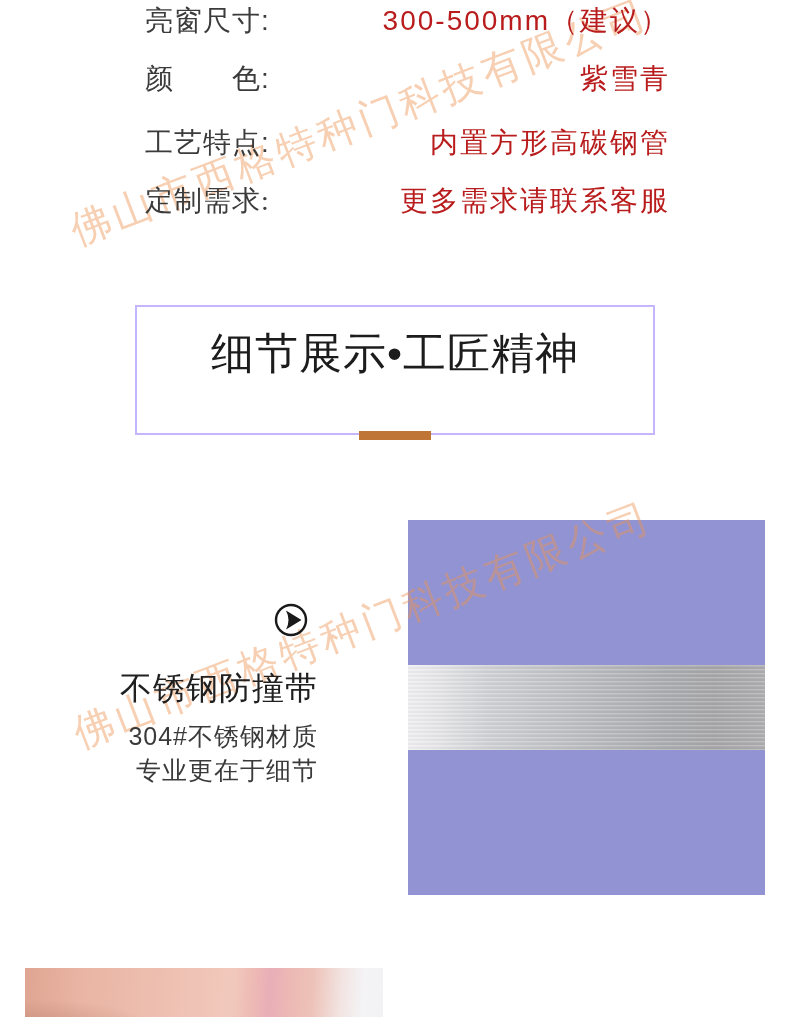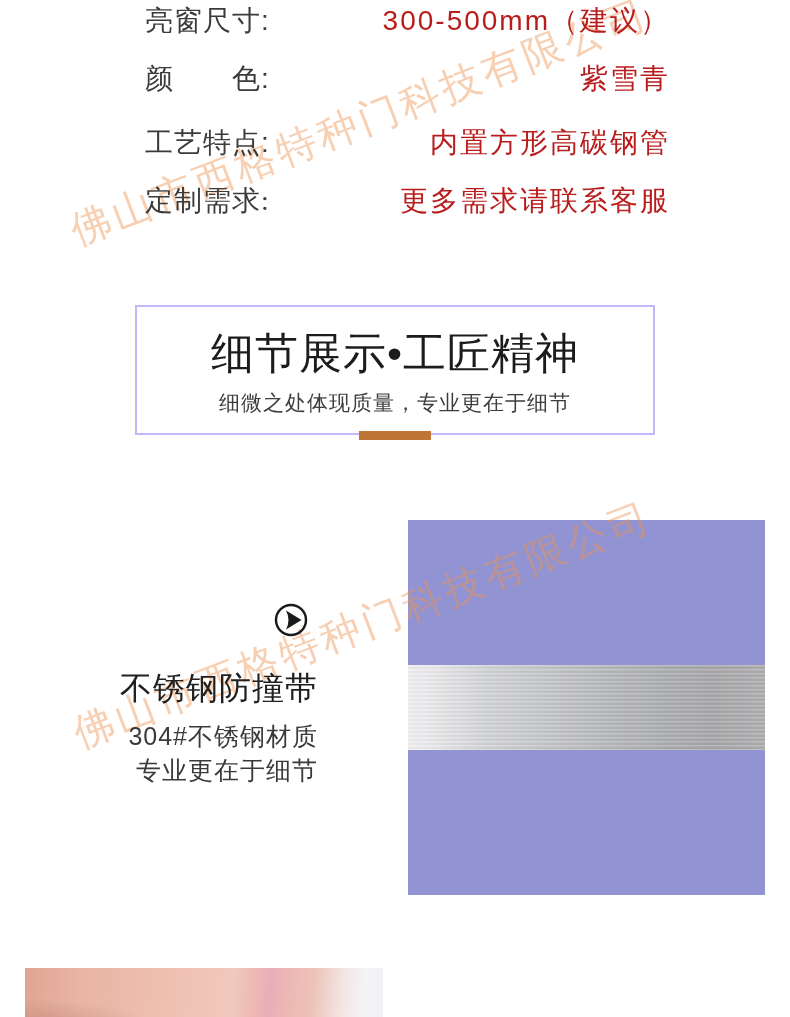--- a/index.html
+++ b/index.html
@@ -147,21 +147,20 @@
       <span class="spec-value">紫雪青</span>
     </div>
     <div class="spec-row r3">
       <span class="spec-label">定制需求:</span>
       <span class="spec-value">更多需求请联系客服</span>
     </div>
   </section>
 
   <section class="section-header">
     <div class="sh-title">细节展示•工匠精神</div>
-    <div class="sh-subtitle">细微之处体现质量，专业更在于细节</div>
     <div class="sh-tab"></div>
   </section>
 
   <div class="detail-icon">
     <svg width="34" height="34" viewBox="0 0 34 34">
       <circle cx="17" cy="17" r="15" fill="none" stroke="#1a1a1a" stroke-width="2.4"></circle>
       <path d="M12 7.5 Q17 17 12 26.5 L27.5 17 Z" fill="#1a1a1a"></path>
     </svg>
   </div>
 

